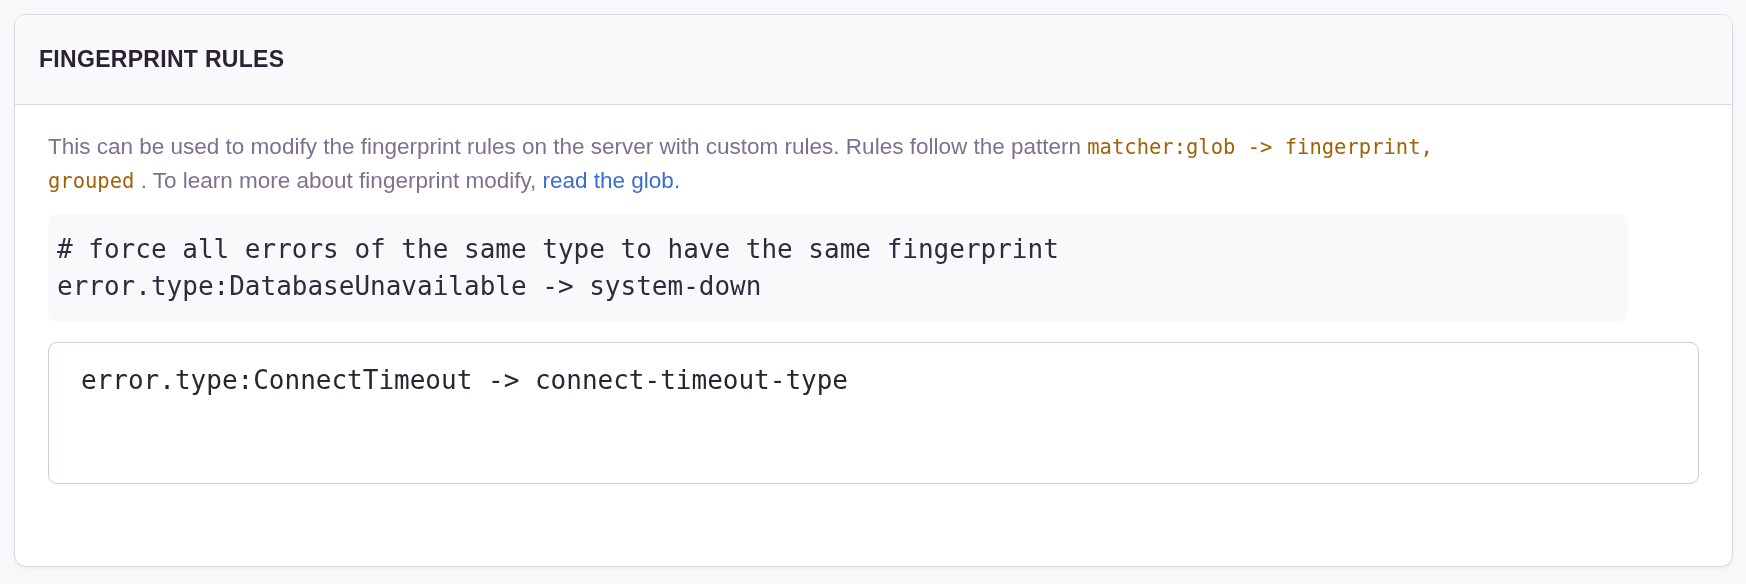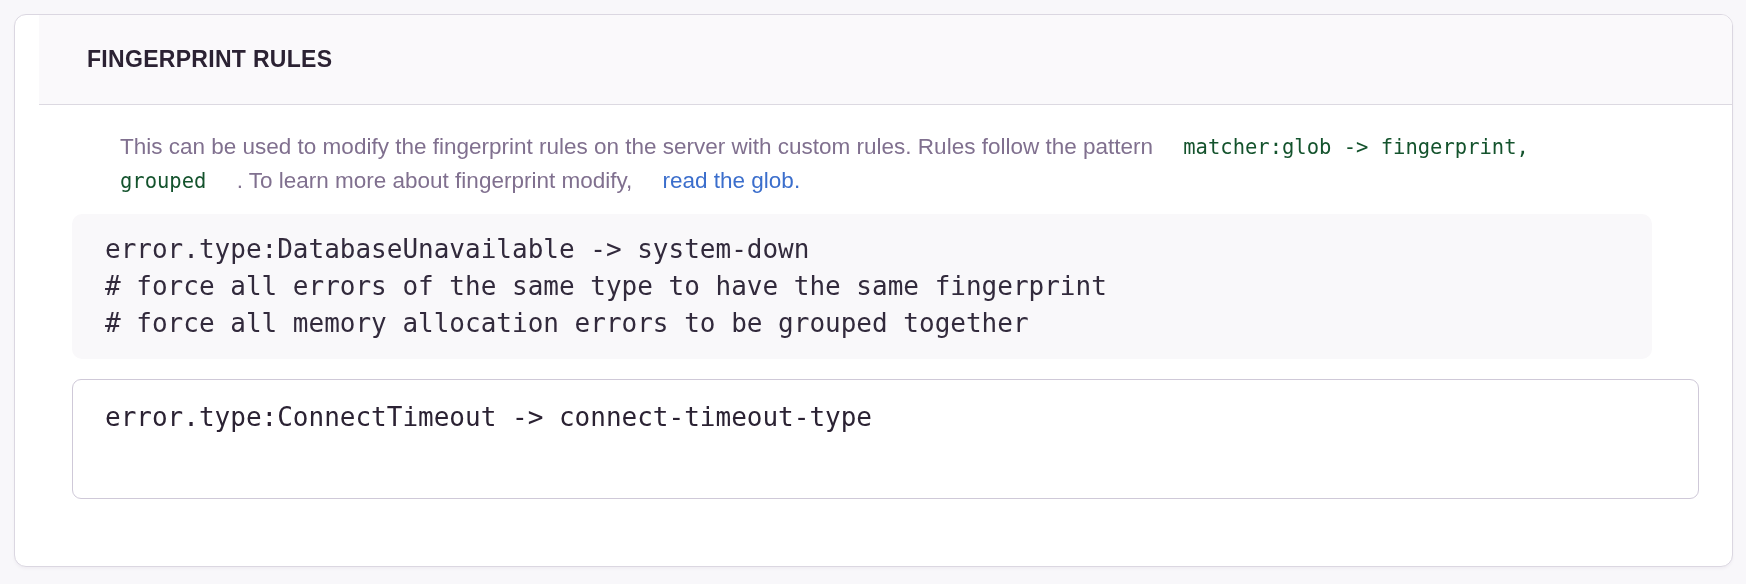--- a/index.html
+++ b/index.html
@@ -1,15 +1,15 @@
 <!DOCTYPE html>
 <html><head>
 <meta charset="utf-8">
 <style>
-  * { box-sizing: border-box; padding-left: 24px; }
+  * { box-sizing: border-box; }
   html, body {
     margin: 0;
     padding: 0;
     width: 1746px;
     height: 584px;
     background: #f8f7fa;
     font-family: "Liberation Sans", sans-serif;
   }
   .panel {
     position: absolute;
@@ -41,21 +41,21 @@
     padding: 25px 33px 34px 33px;
   }
   .description {
     font-size: 22.5px;
     line-height: 33px;
     color: #80708f;
   }
   .inline-code {
     font-family: "DejaVu Sans Mono", monospace;
     font-size: 20.5px;
-    color: #14532d;
+    color: #a16207;
   }
   .docs-link {
     color: #3b6ecc;
     text-decoration: none;
     cursor: pointer;
   }
   .example-block {
     margin-top: 16px;
     width: 1580px;
     background: #f9f8fa;
@@ -66,21 +66,21 @@
     font-family: "DejaVu Sans Mono", monospace;
     font-size: 26px;
     line-height: 37px;
     color: #322a3c;
     white-space: pre;
   }
   .rules-textarea {
     display: block;
     margin-top: 20px;
     width: 100%;
-    height: 120px;
+    height: 142px;
     background: #ffffff;
     border: 1px solid #cfc9d8;
     border-radius: 9px;
     padding: 19px 32px;
     font-family: "DejaVu Sans Mono", monospace;
     font-size: 26px;
     line-height: 37px;
     color: #2b2233;
     resize: none;
     outline: none;
@@ -95,20 +95,19 @@
   <div class="panel-header">
     <span class="panel-title">FINGERPRINT RULES</span>
   </div>
   <div class="panel-body">
     <div class="description">
       <span>This can be used to modify the fingerprint rules on the server with custom rules. Rules follow the pattern </span><span class="inline-code">matcher:glob -&gt; fingerprint,</span><br>
       <span class="inline-code">grouped</span><span> . To learn more about fingerprint modify, </span><a class="docs-link">read the glob.</a>
     </div>
 
     <div class="example-block">
+      <div class="code-line"># force all errors of the same type to have the same fingerprint</div>
       <div class="code-line">error.type:DatabaseUnavailable -&gt; system-down</div>
-      <div class="code-line"># force all errors of the same type to have the same fingerprint</div>
-      <div class="code-line"># force all memory allocation errors to be grouped together</div>
     </div>
 
     <textarea class="rules-textarea" spellcheck="false" style="">error.type:ConnectTimeout -&gt; connect-timeout-type</textarea>
   </div>
 </div>
 
 </body></html>

